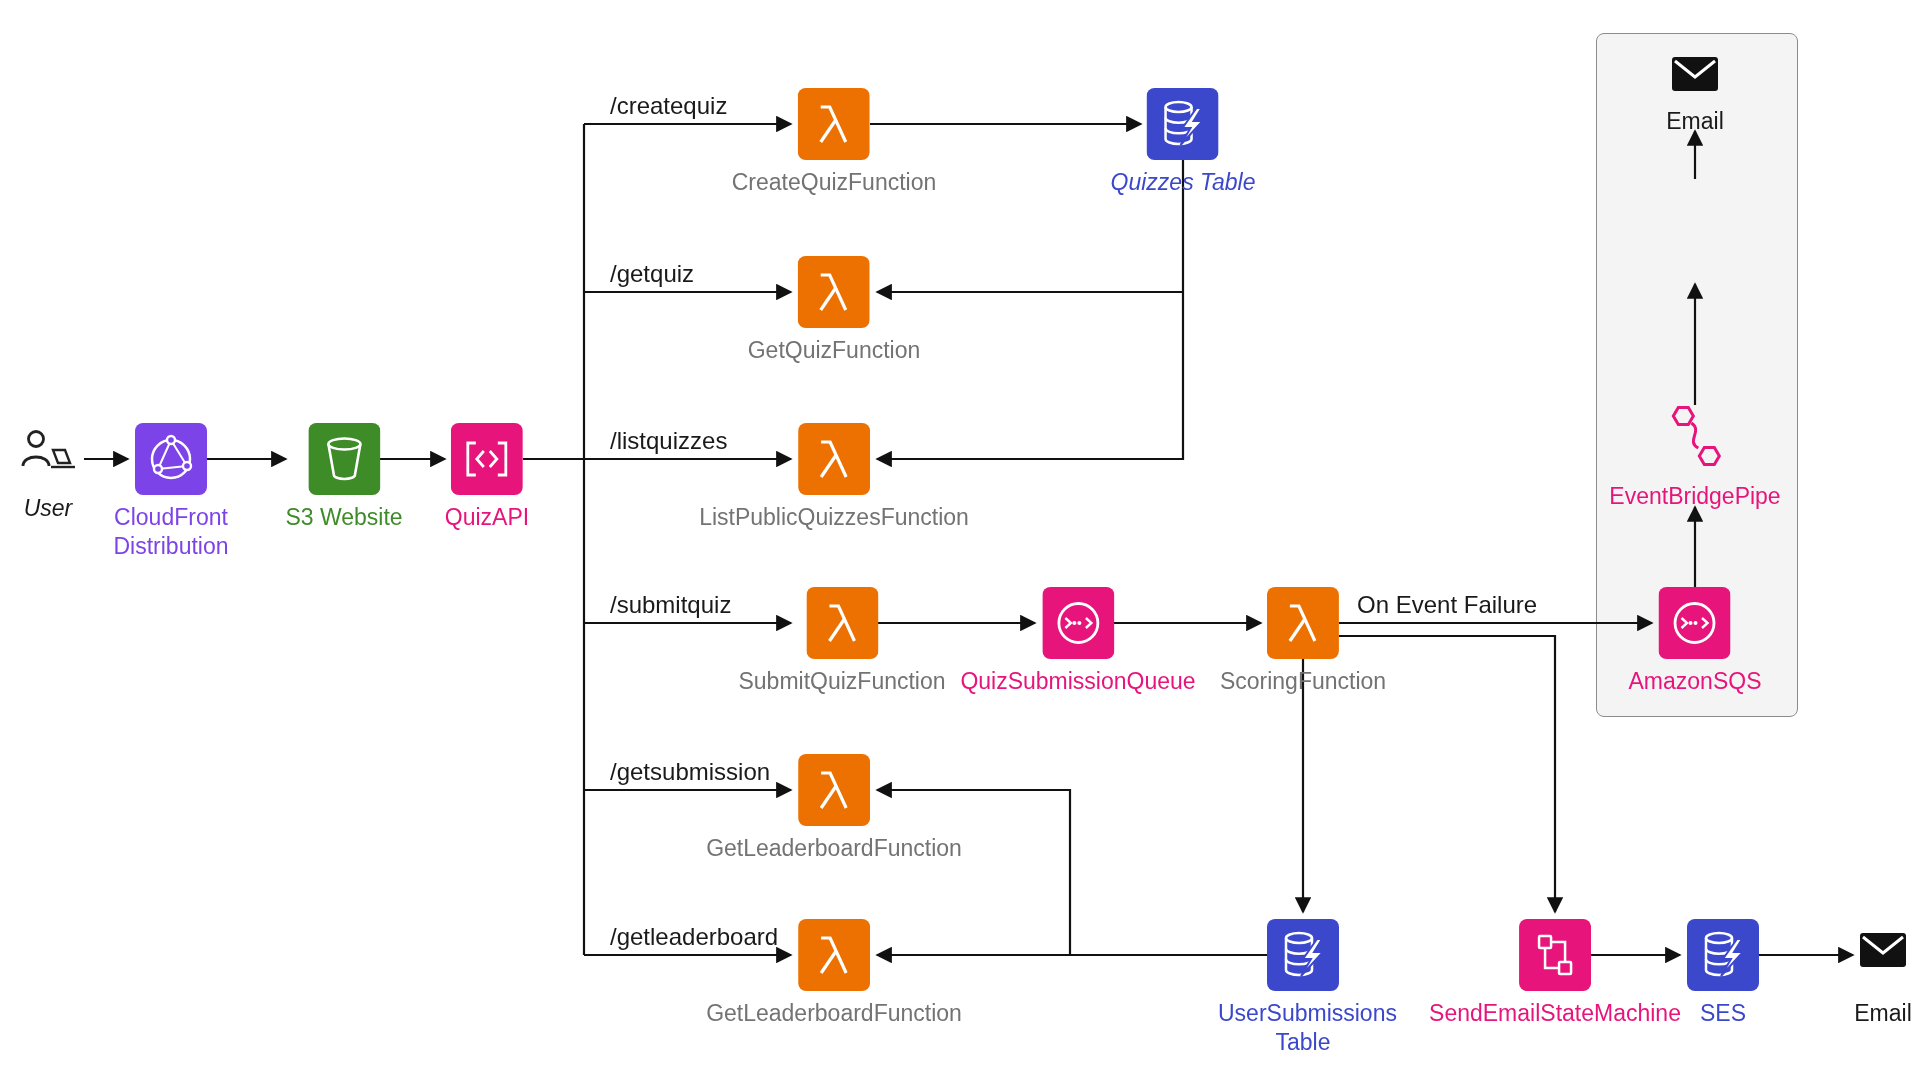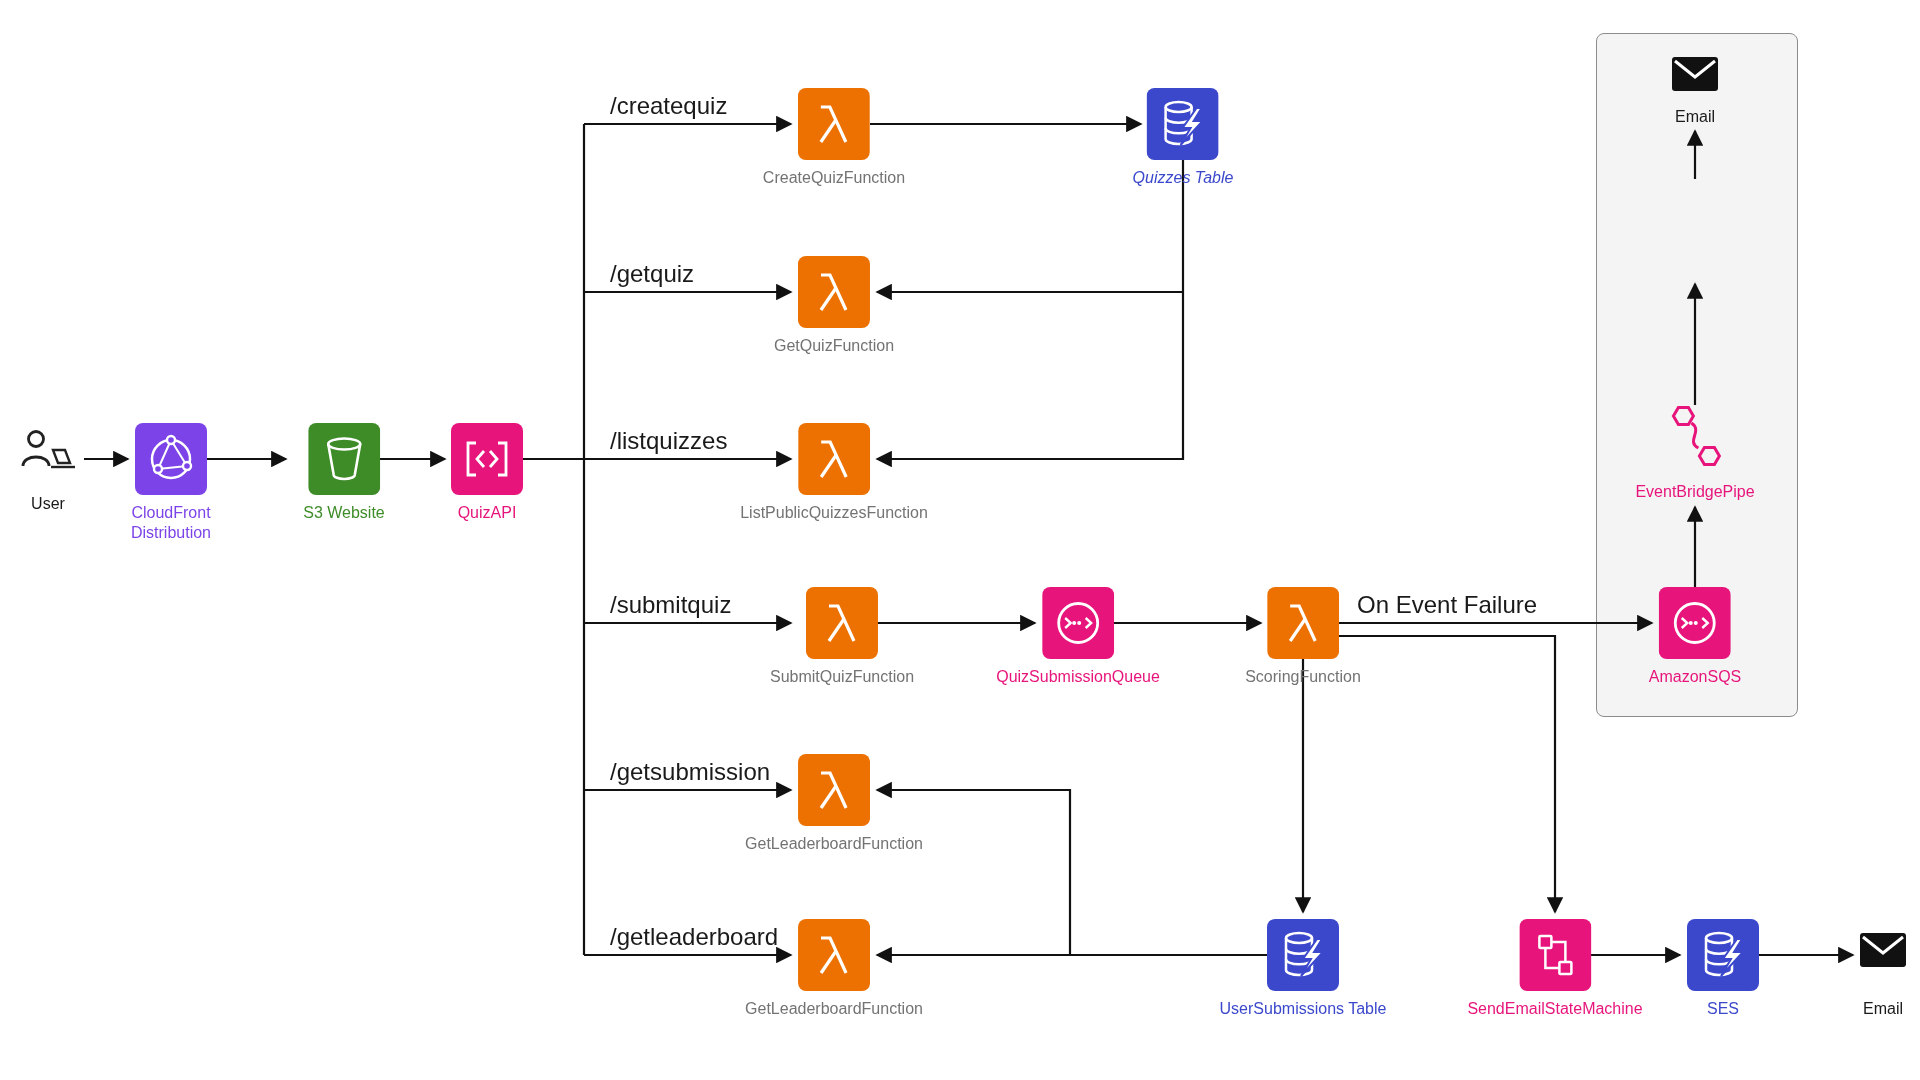--- a/index.html
+++ b/index.html
@@ -2,21 +2,21 @@
 <html><head>
 <meta charset="utf-8">
 <style>
   html,body{margin:0;padding:0;background:#ffffff;width:1920px;height:1080px;overflow:hidden;
     font-family:"Liberation Sans", sans-serif;}
   .canvas{position:relative;width:1920px;height:1080px;background:#fff;}
   .group-box{position:absolute;background:#f4f4f4;border:1px solid #8c8c8c;border-radius:8px;}
   svg.edges{position:absolute;left:0;top:0;z-index:2;}
   .node{position:absolute;transform:translateX(-50%);display:flex;flex-direction:column;
     align-items:center;gap:8px;z-index:3;}
-  .node .label{font-size:16px;line-height:1.25;white-space:nowrap;text-align:center;}
+  .node .label{font-size:23px;line-height:1.25;white-space:nowrap;text-align:center;}
   .node .label.wrap{white-space:normal;}
   .t-orange{color:#737373;} .t-pink{color:#E7157B;} .t-blue{color:#3B48CC;}
   .t-purple{color:#7C44E8;} .t-green{color:#3E8C28;} .t-black{color:#1a1a1a;}
   .tight{margin-top:-16px;}
   .edge-label{position:absolute;font-size:24px;color:#1a1a1a;z-index:3;white-space:nowrap;}
   .hidden-defs{position:absolute;width:0;height:0;overflow:hidden;}
 </style>
 </head>
 <body>
 
@@ -139,21 +139,21 @@
   </svg>
 
   <div class="edge-label" style="left:610px;top:92px;">/createquiz</div>
   <div class="edge-label" style="left:610px;top:260px;">/getquiz</div>
   <div class="edge-label" style="left:610px;top:427px;">/listquizzes</div>
   <div class="edge-label" style="left:610px;top:591px;">/submitquiz</div>
   <div class="edge-label" style="left:610px;top:758px;">/getsubmission</div>
   <div class="edge-label" style="left:610px;top:923px;">/getleaderboard</div>
   <div class="edge-label" style="left:1357px;top:591px;">On Event Failure</div>
 
-  <div class="node" style="left:48px;top:428px;">
+  <div class="node" style="left:48px;top:428px;font-style:italic;">
     <svg width="64" height="58">
         <use href="#sym-user"></use>
       </svg>
     <span class="label t-black">User</span>
   </div>
 
   <div class="node" style="left:171px;top:423px;">
     <svg width="72" height="72">
         <use href="#sym-cloudfront"></use>
       </svg>

